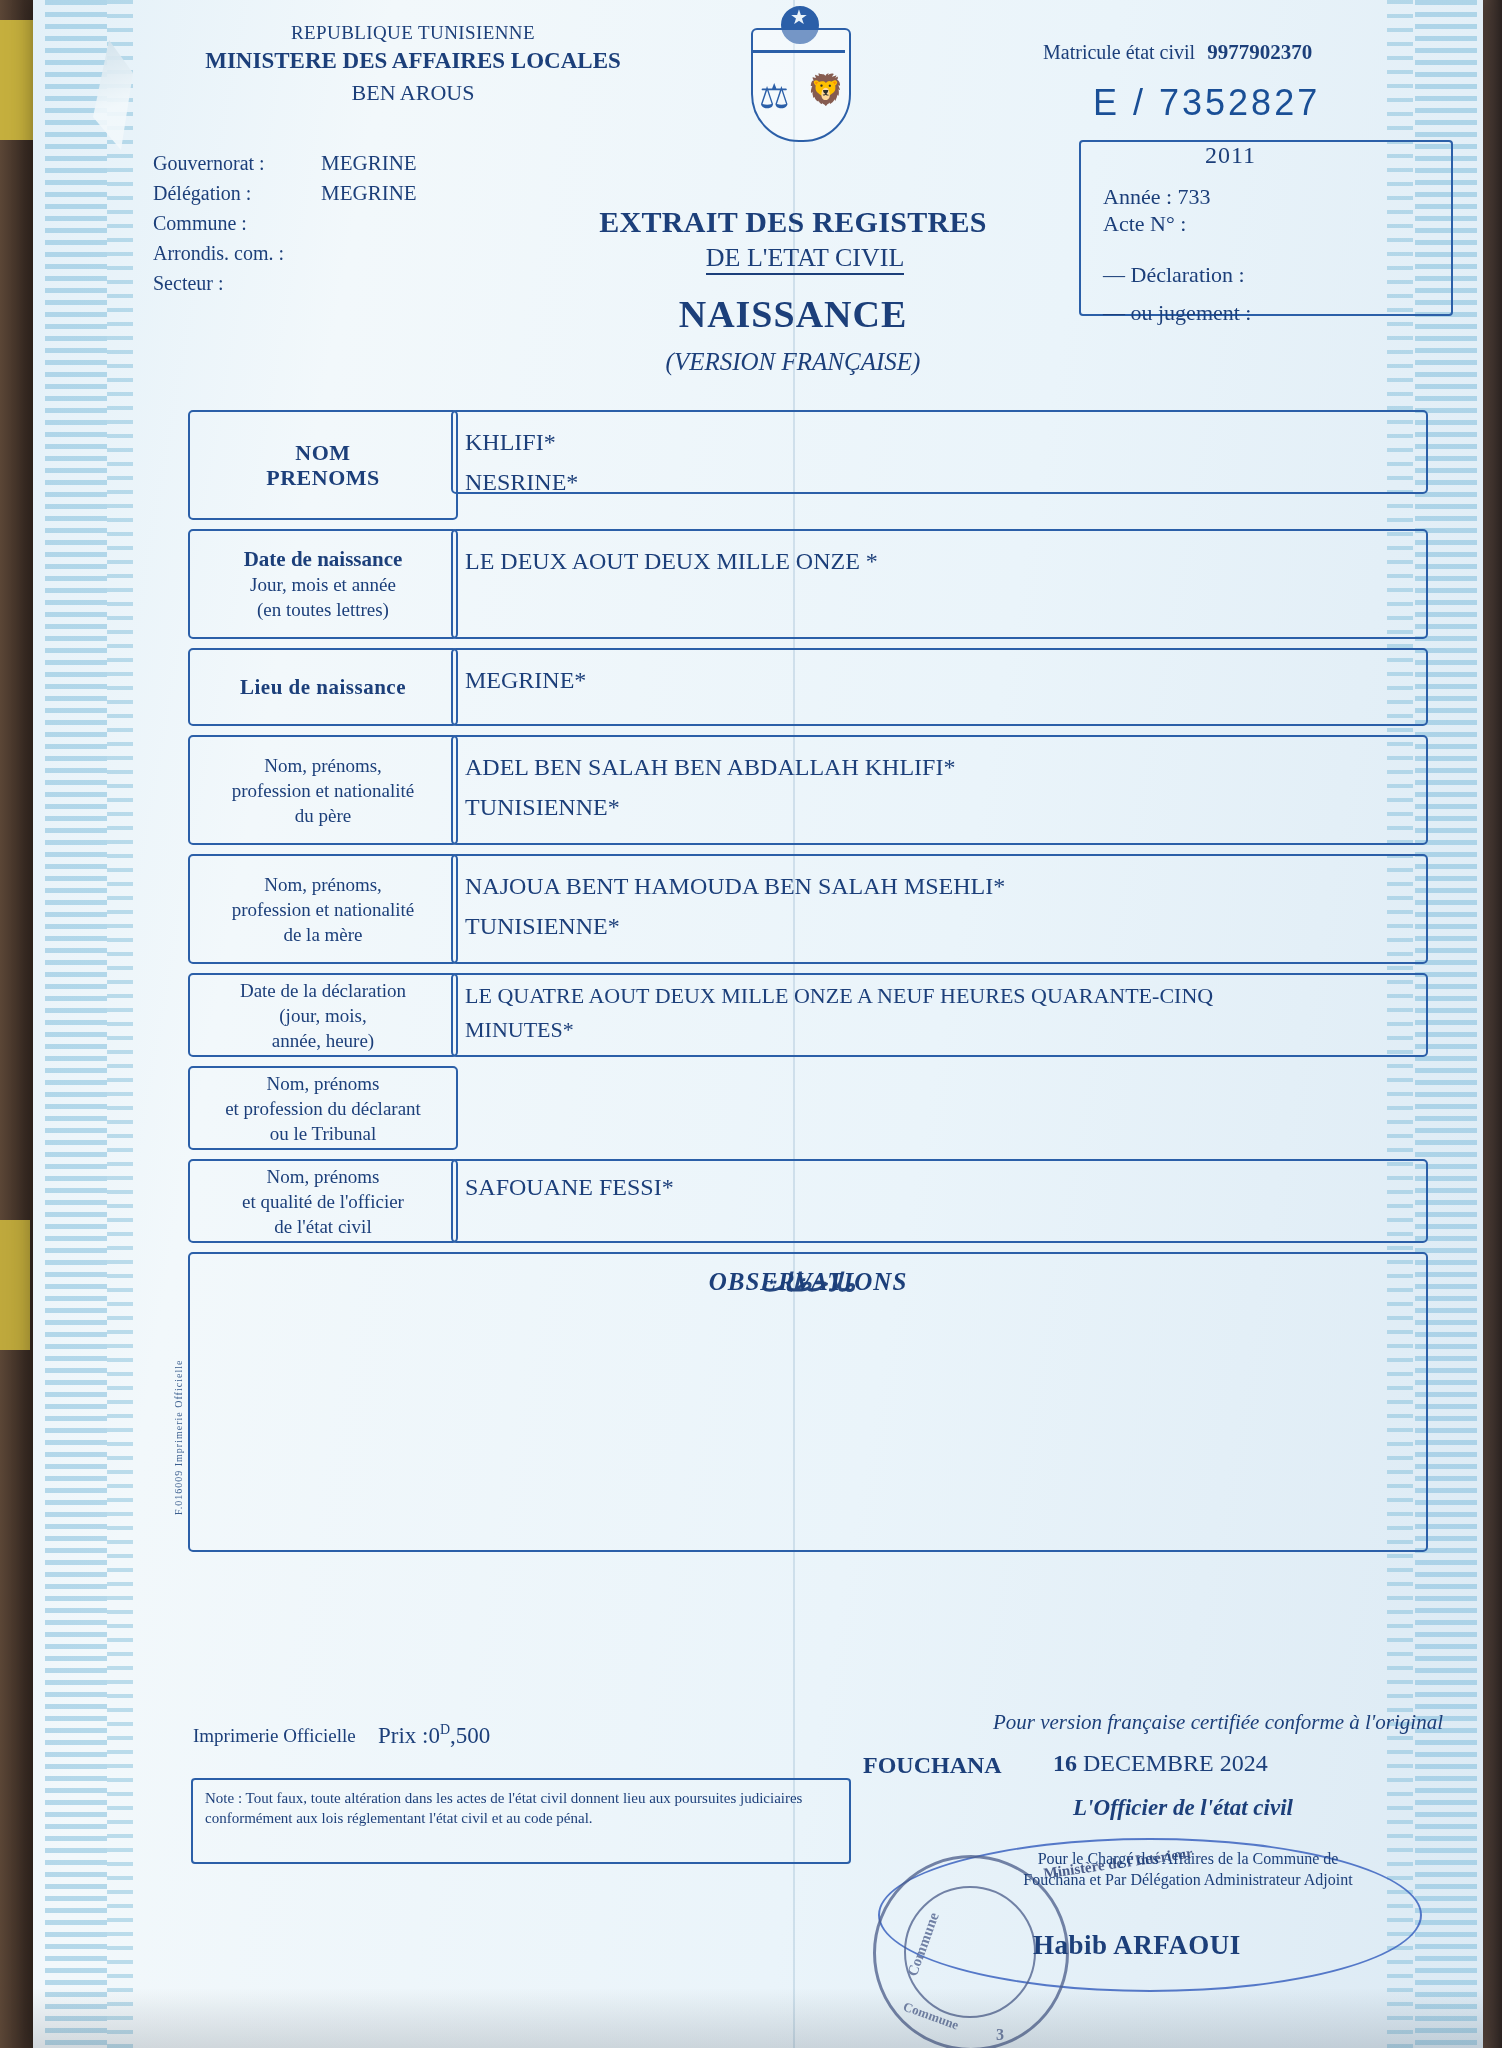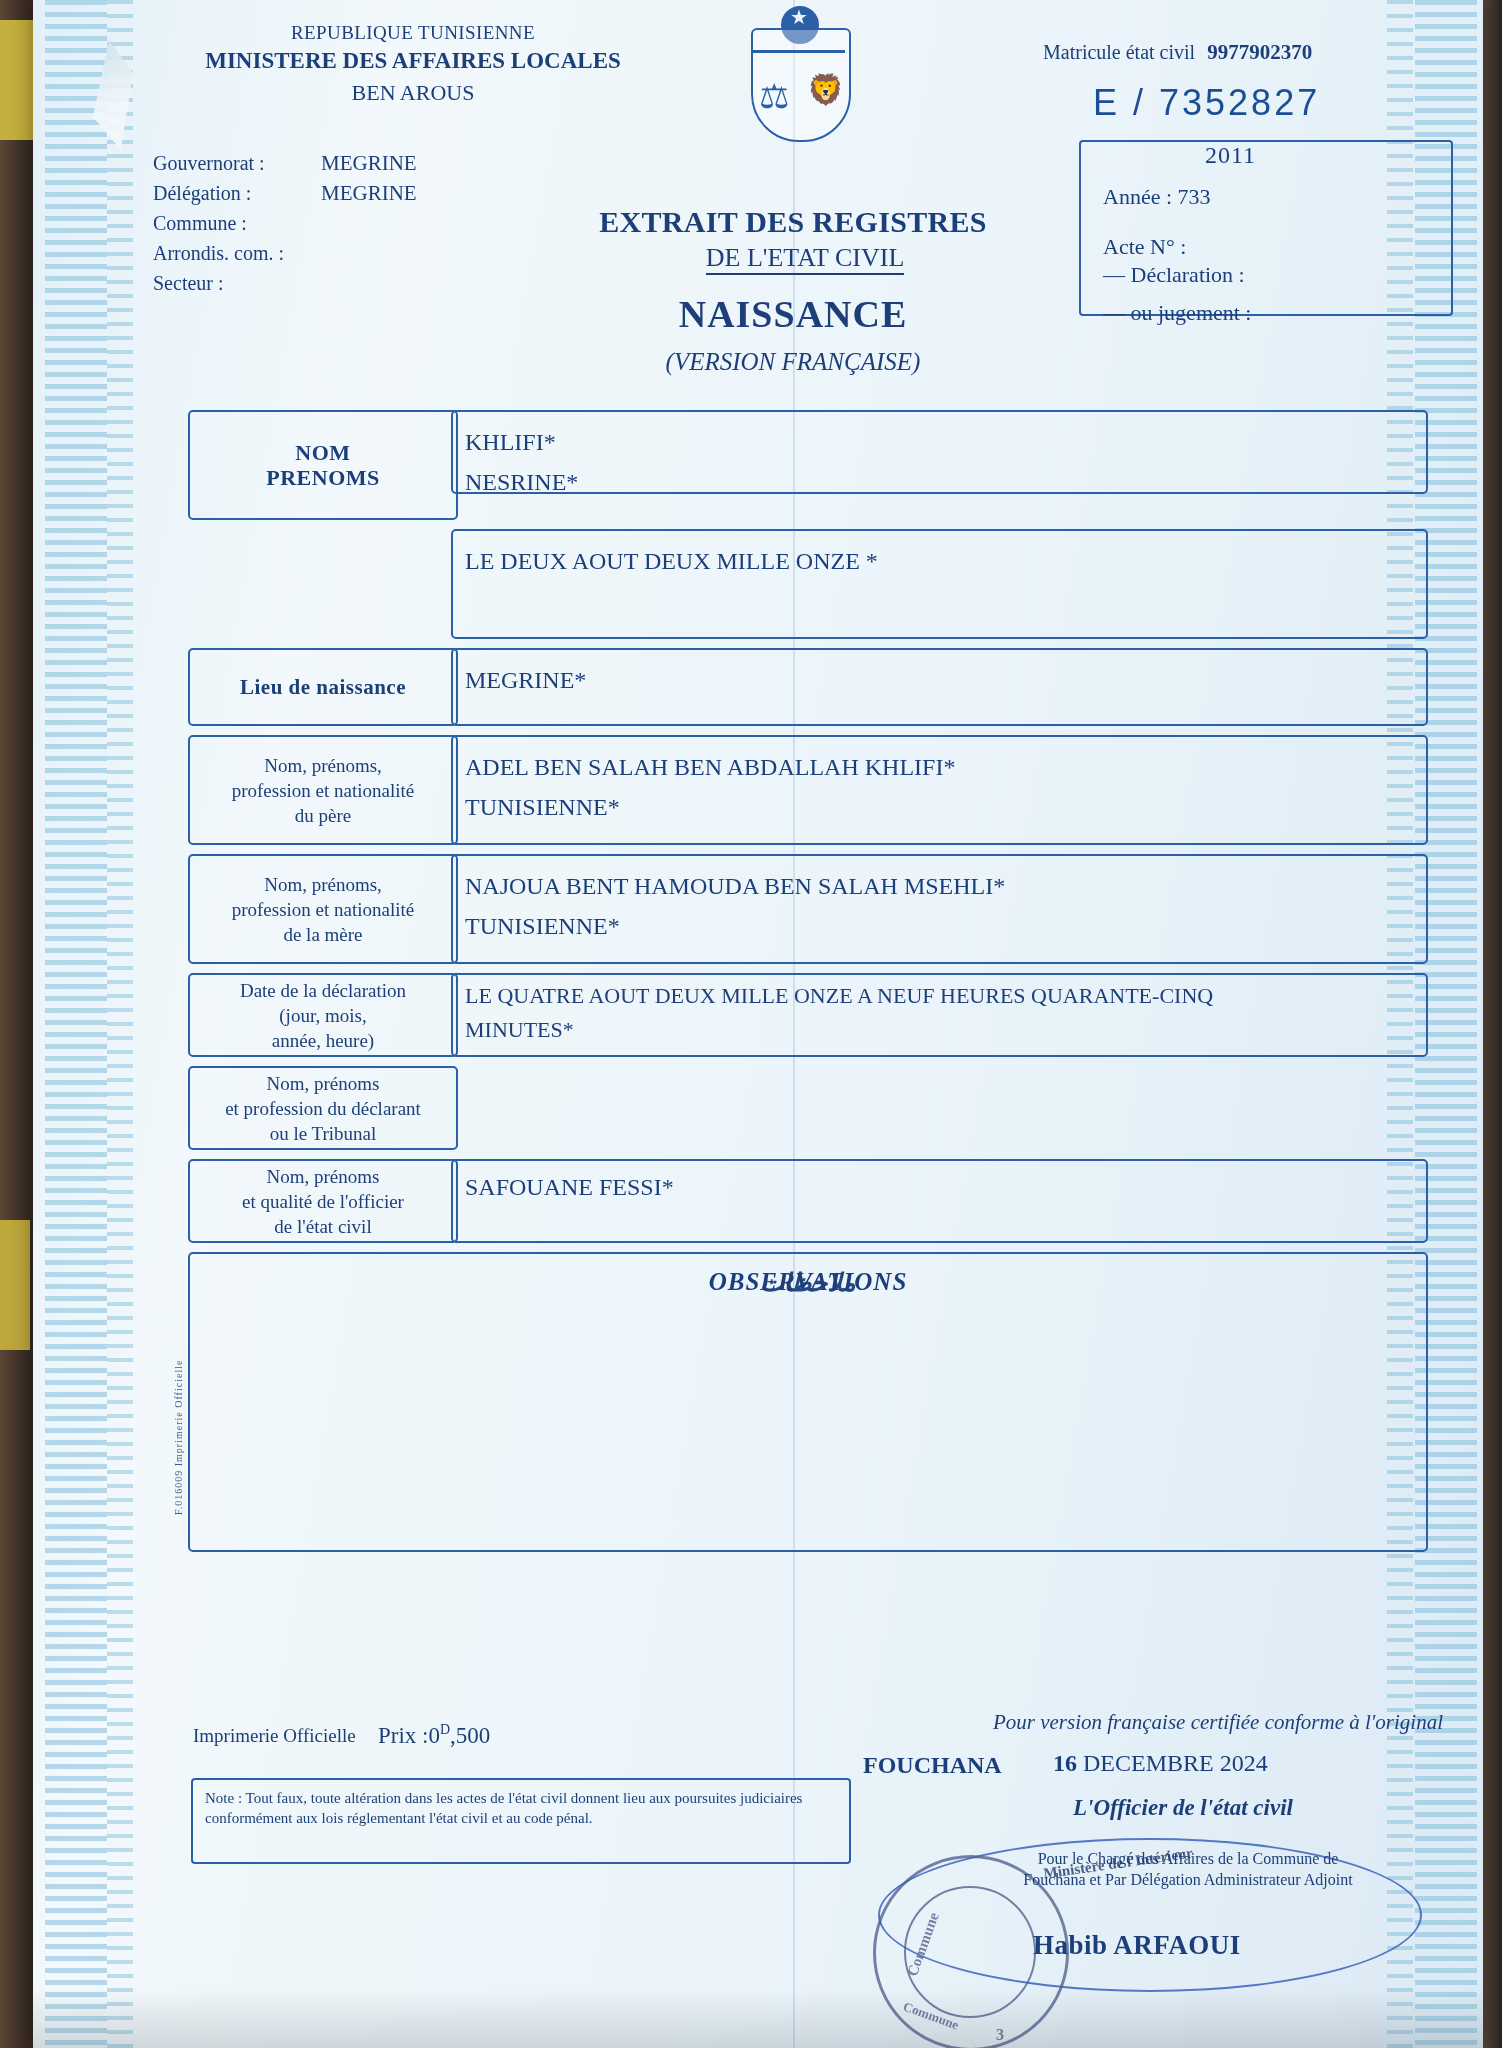--- a/index.html
+++ b/index.html
@@ -118,21 +118,21 @@
   .bignum {
     position:absolute; left:1060px; top:82px;
     font-size:36px; letter-spacing:3px; color:#1a4f96; font-family:"Liberation Sans", sans-serif;
   }
   .year2011 { position:absolute; left:1172px; top:142px; font-size:24px; letter-spacing:1px; }
   .actbox {
     position:absolute; left:1046px; top:140px; width:370px; height:172px;
     border:2px solid #2b5fa8; border-radius:4px;
   }
   .actbox div { position:absolute; font-size:22px; left:22px; }
-  .ab1 { top:42px; } .ab2 { top:92px; } .ab3 { top:120px; } .ab4 { top:158px; }
+  .ab1 { top:42px; } .ab2 { top:69px; } .ab3 { top:120px; } .ab4 { top:158px; }
 
   
   .tbl { position:absolute; left:155px; top:410px; width:1240px; }
   .trow { position:relative; margin-bottom:9px; }
   .cell-l {
     position:absolute; left:0; top:0; width:270px;
     border:2px solid #2b5fa8; border-radius:5px;
     box-sizing:border-box;
     display:flex; align-items:center; justify-content:center;
     text-align:center; font-size:19px; line-height:25px; padding:4px 6px;
@@ -310,20 +310,27 @@
             <div>PRENOMS</div>
           </div>
         </div>
         <div class="cell-r" style="height:84px">
           <span class="ln">KHLIFI*</span>
           <span class="ln">NESRINE*</span>
         </div>
       </div>
 
       <div class="trow" style="height:110px">
+        <div class="cell-l" style="height:110px">
+          <div>
+            <div style="font-weight:bold;font-size:21px">Date de naissance</div>
+            <div>Jour, mois et année</div>
+            <div>(en toutes lettres)</div>
+          </div>
+        </div>
         <div class="cell-r" style="height:110px">
           <span class="ln">LE DEUX AOUT  DEUX MILLE ONZE *</span>
         </div>
       </div>
 
       <div class="trow" style="height:78px">
         <div class="cell-l b" style="height:78px;font-size:21px">
           <div>Lieu de naissance</div>
         </div>
         <div class="cell-r" style="height:78px">

